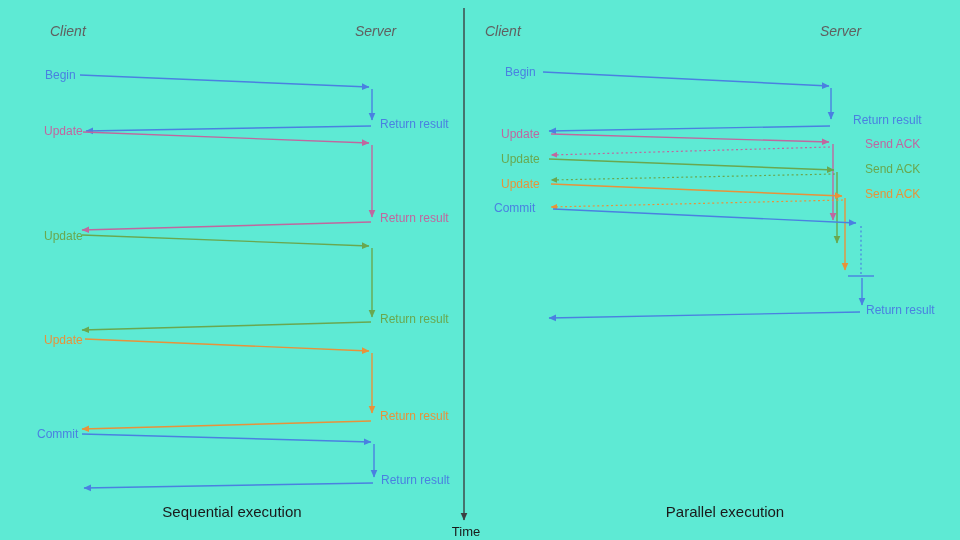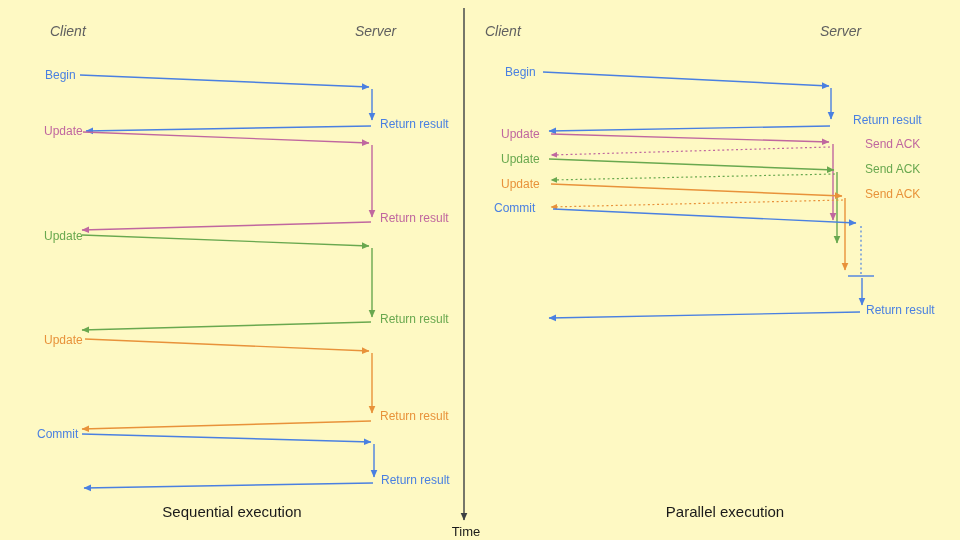--- a/index.html
+++ b/index.html
@@ -1,16 +1,16 @@
 <!DOCTYPE html>
 <html style="--blue: #4a80e1; --pink: #c0679f; --green: #69a84f; --orange: #e8923a; --axis: #3c4043; --heading: #606060; --title: #1a1a1a;"><head>
 <meta charset="utf-8">
 <style>
   html,body{margin:0;padding:0;background:#ffffff;}
-  .stage{position:relative;width:960px;height:540px;background:#fef9c3;overflow:hidden;
+  .stage{position:relative;width:960px;height:540px;background:#5eead4;overflow:hidden;
          font-family:"Liberation Sans",sans-serif;}
   svg text{font-family:"Liberation Sans",sans-serif;}
   .lbl{font-size:12px;}
   .hdr{font-size:14px;font-style:italic;fill:var(--heading);}
   .ttl{font-size:15px;fill:var(--title);text-anchor:middle;}
   .time{font-size:13px;fill:var(--title);text-anchor:middle;}
   line{stroke-width:1.4;fill:none;}
   .dotted{stroke-dasharray:2 2.6;stroke-width:1.2;}
   .s-blue{stroke:var(--blue);}  .t-blue{fill:var(--blue);}  .f-blue{fill:var(--blue);}
   .s-pink{stroke:var(--pink);}  .t-pink{fill:var(--pink);}  .f-pink{fill:var(--pink);}

